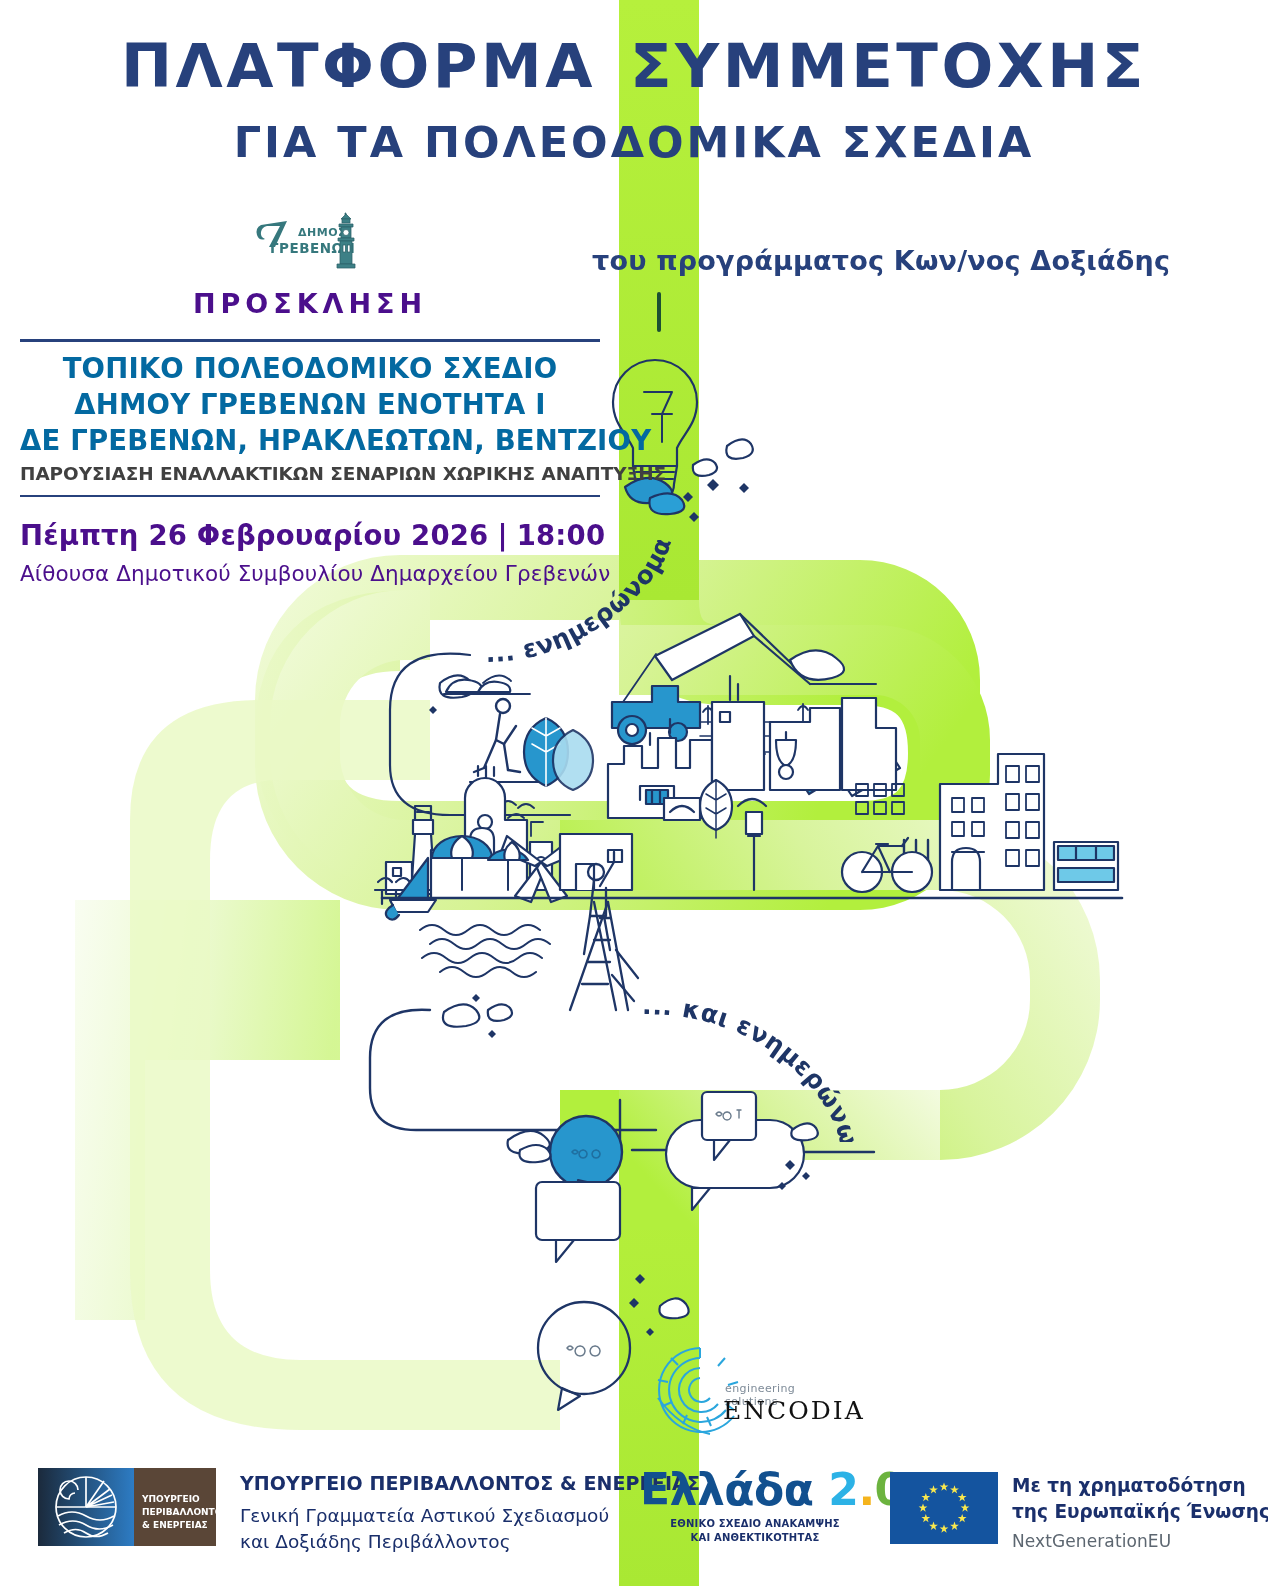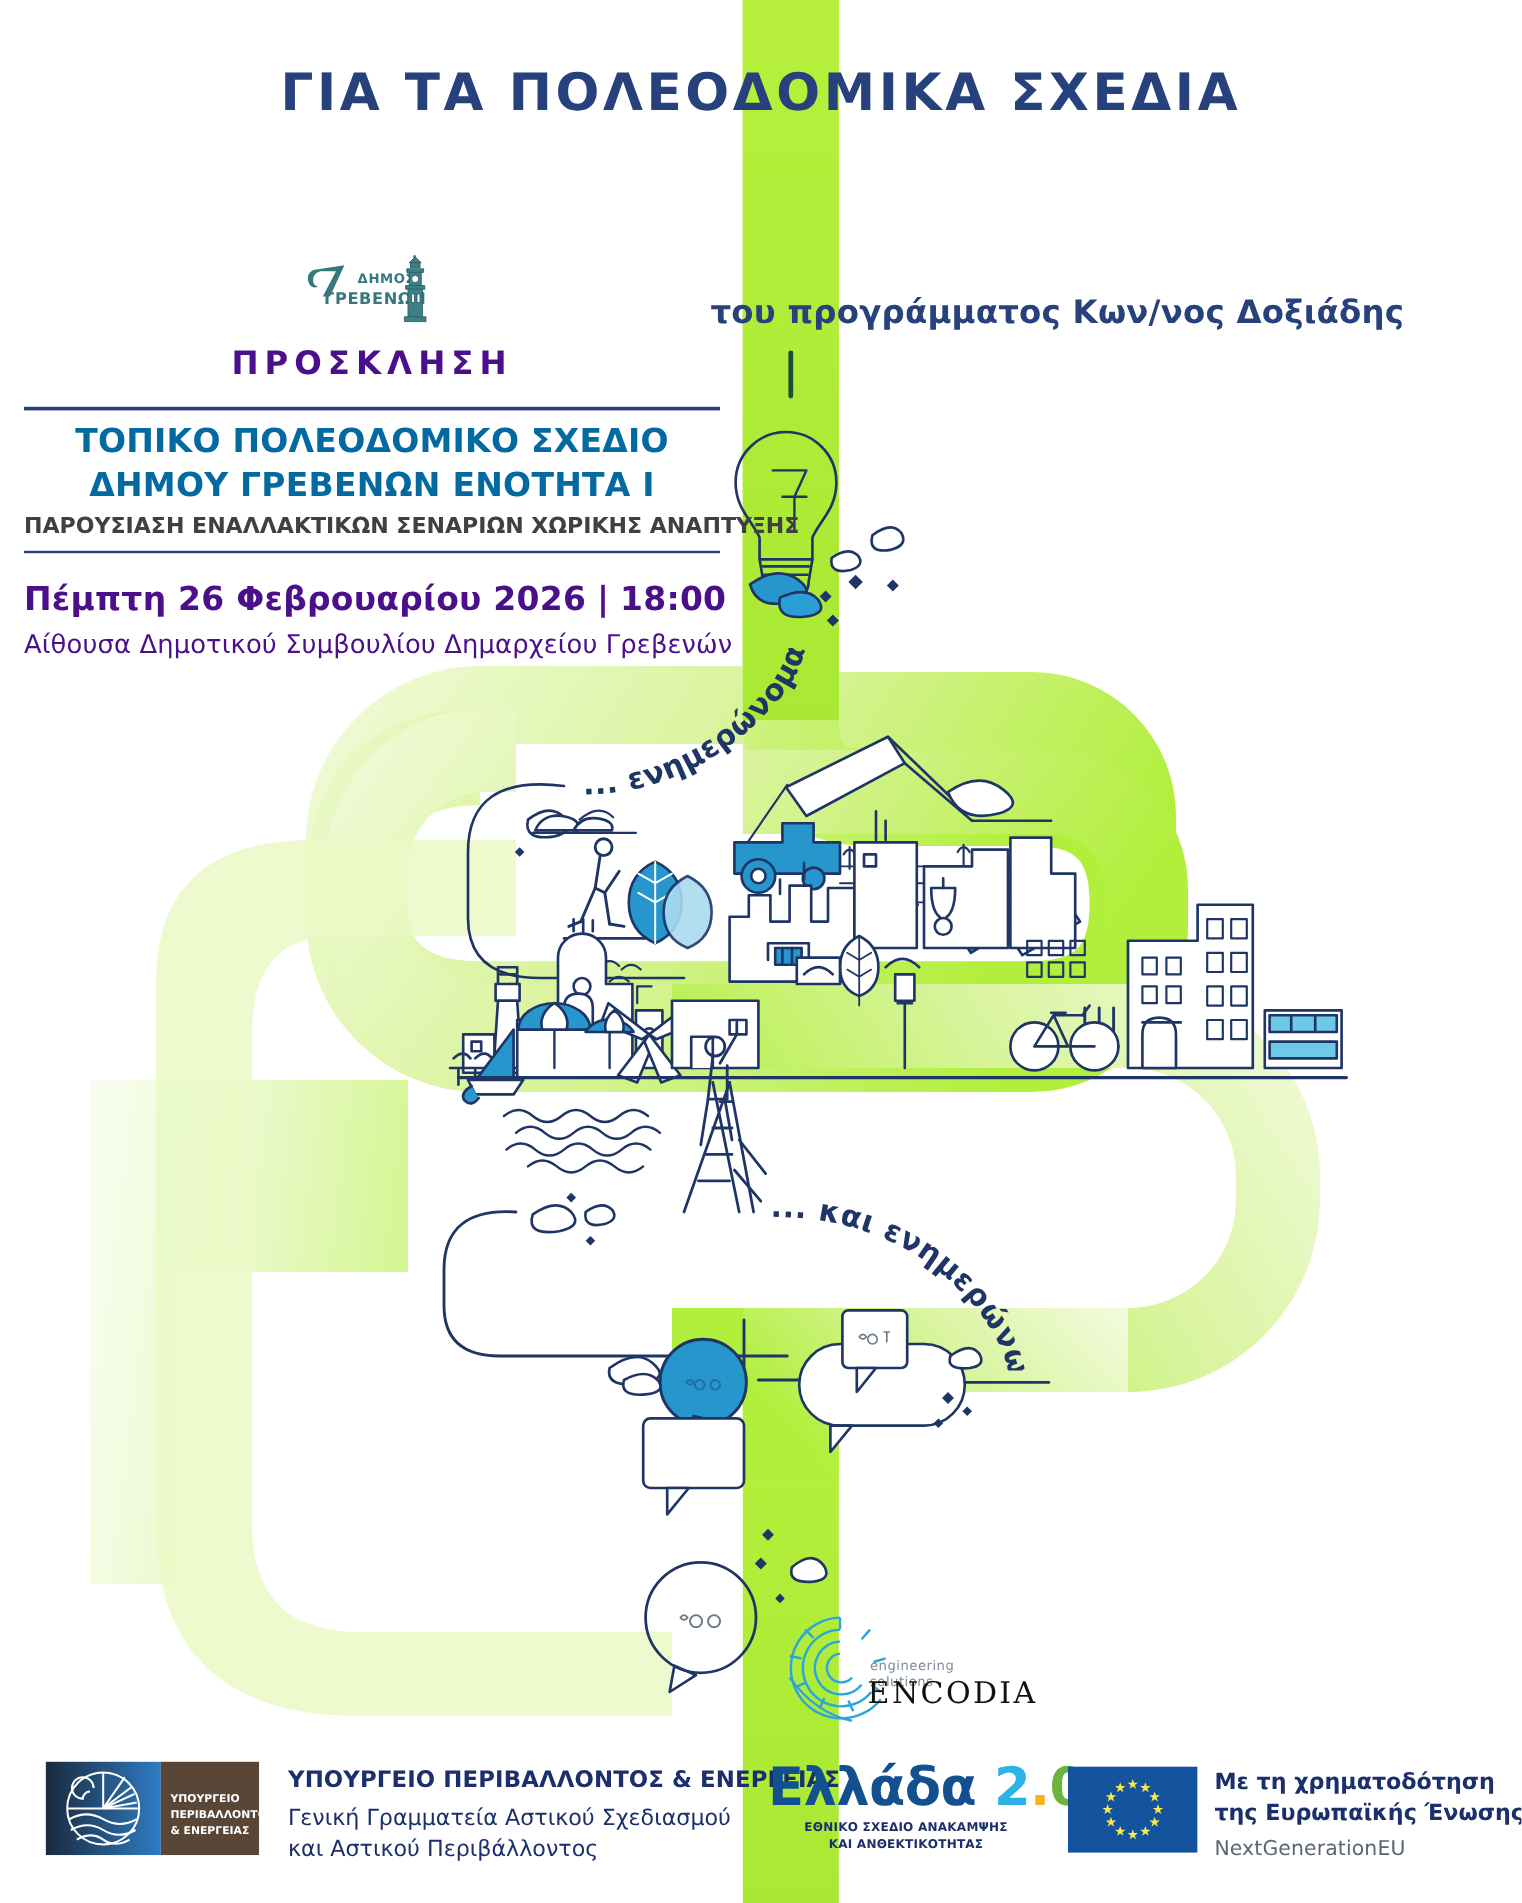--- a/index.html
+++ b/index.html
@@ -527,20 +527,23 @@
           <path d="M 640 1274 l 5 5 l -5 5 l -5 -5 z"></path>
           <path d="M 634 1298 l 5 5 l -5 5 l -5 -5 z"></path>
           <path d="M 650 1328 l 4 4 l -4 4 l -4 -4 z"></path>
         </g>
         <path d="M 660 1306 q 16 -14 26 -2 q 8 12 -8 14 q -22 2 -18 -12 z" fill="#fff" stroke="#1e3566"></path>
       </g>
     </g>
   </svg>
 
   <div class="headline-wrap">
+    <div class="hl1">
+      <span>ΠΛΑΤΦΟΡΜΑ</span><span class="gap"></span><span>ΣΥΜΜΕΤΟΧΗΣ</span>
+    </div>
     <div class="hl2">ΓΙΑ ΤΑ ΠΟΛΕΟΔΟΜΙΚΑ ΣΧΕΔΙΑ</div>
   </div>
 
   <div class="subtitle">του προγράμματος Κων/νος Δοξιάδης</div>
 
   <div class="info-card">
 
     <svg class="muni-logo" viewBox="0 0 240 124">
       <g fill="#36787d">
 
@@ -564,20 +567,21 @@
       </g>
     </svg>
 
     <div class="proskl">ΠΡΟΣΚΛΗΣΗ</div>
 
     <div class="rule"></div>
 
     <div class="block-main">
       <div class="bm1">ΤΟΠΙΚΟ ΠΟΛΕΟΔΟΜΙΚΟ ΣΧΕΔΙΟ</div>
       <div class="bm2">ΔΗΜΟΥ ΓΡΕΒΕΝΩΝ ΕΝΟΤΗΤΑ Ι</div>
+      <div class="bm3">ΔΕ ΓΡΕΒΕΝΩΝ, ΗΡΑΚΛΕΩΤΩΝ, ΒΕΝΤΖΙΟΥ</div>
       <div class="bm4">ΠΑΡΟΥΣΙΑΣΗ ΕΝΑΛΛΑΚΤΙΚΩΝ ΣΕΝΑΡΙΩΝ ΧΩΡΙΚΗΣ ΑΝΑΠΤΥΞΗΣ</div>
     </div>
 
     <div class="rule thin"></div>
 
     <div class="when">
       <span>Πέμπτη 26 Φεβρουαρίου 2026</span><span class="sep">|</span><span>18:00</span>
     </div>
     <div class="where">Αίθουσα Δημοτικού Συμβουλίου Δημαρχείου Γρεβενών</div>
   </div>
@@ -635,21 +639,21 @@
           <path d="M 26 65 q 12 -7 22 0 t 22 0"></path>
         </g>
         <text x="104" y="34" font-family="DejaVu Sans, sans-serif" font-size="9" font-weight="700" fill="#fff">ΥΠΟΥΡΓΕΙΟ</text>
         <text x="104" y="47" font-family="DejaVu Sans, sans-serif" font-size="9" font-weight="700" fill="#fff">ΠΕΡΙΒΑΛΛΟΝΤΟΣ</text>
         <text x="104" y="60" font-family="DejaVu Sans, sans-serif" font-size="9" font-weight="700" fill="#fff">&amp; ΕΝΕΡΓΕΙΑΣ</text>
       </svg>
       <div class="f-ypen-text">
         <div class="fy1">ΥΠΟΥΡΓΕΙΟ ΠΕΡΙΒΑΛΛΟΝΤΟΣ &amp; ΕΝΕΡΓΕΙΑΣ</div>
         <div class="fy2">
           <div>Γενική Γραμματεία Αστικού Σχεδιασμού</div>
-          <div>και Αστικού Περιβάλλοντος</div>
+          <div>και Δοξιάδης Περιβάλλοντος</div>
         </div>
       </div>
     </div>
 
     <div class="f-ellada">
       <div class="ell-main">
         <span>Ελλάδα</span>
         <span class="two">2</span><span class="dot">.</span><span class="zero">0</span>
       </div>
       <div class="ell-sub">

